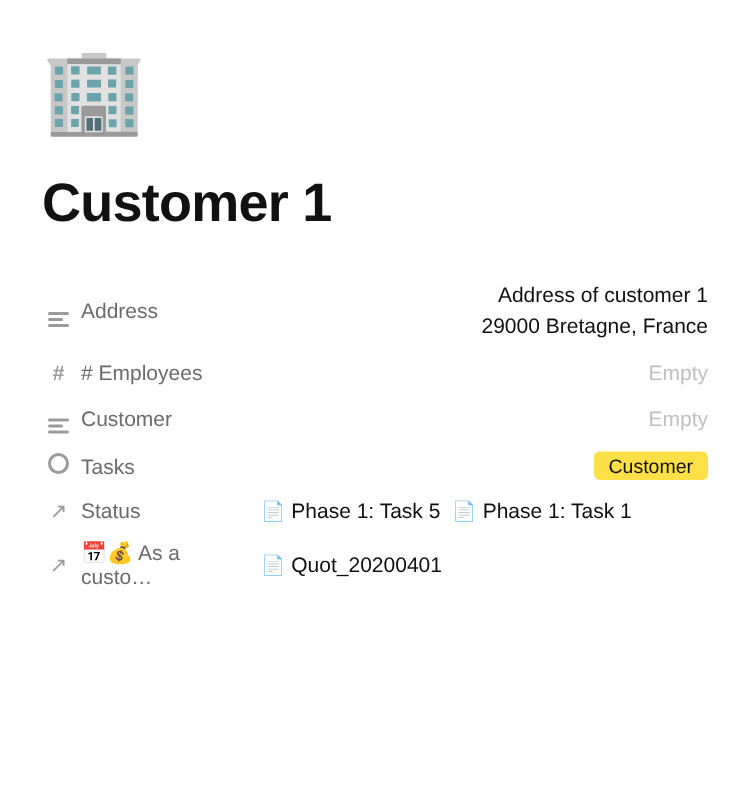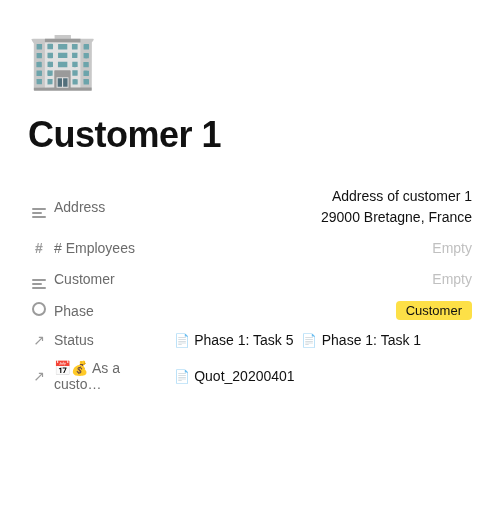--- a/index.html
+++ b/index.html
@@ -157,21 +157,21 @@
       </td>
       <td class="prop-label">Customer</td>
       <td class="prop-value empty">Empty</td>
     </tr>
 
 
     <tr>
       <td class="prop-icon">
         <span class="circle-icon"></span>
       </td>
-      <td class="prop-label">Phase</td>
+      <td class="prop-label">Tasks</td>
       <td class="prop-value">
         <span class="status-badge">Customer</span>
       </td>
     </tr>
 
     <tr>
       <td class="prop-icon">
         <span class="arrow-icon">↗</span>
       </td>
       <td class="prop-label">Status</td>

